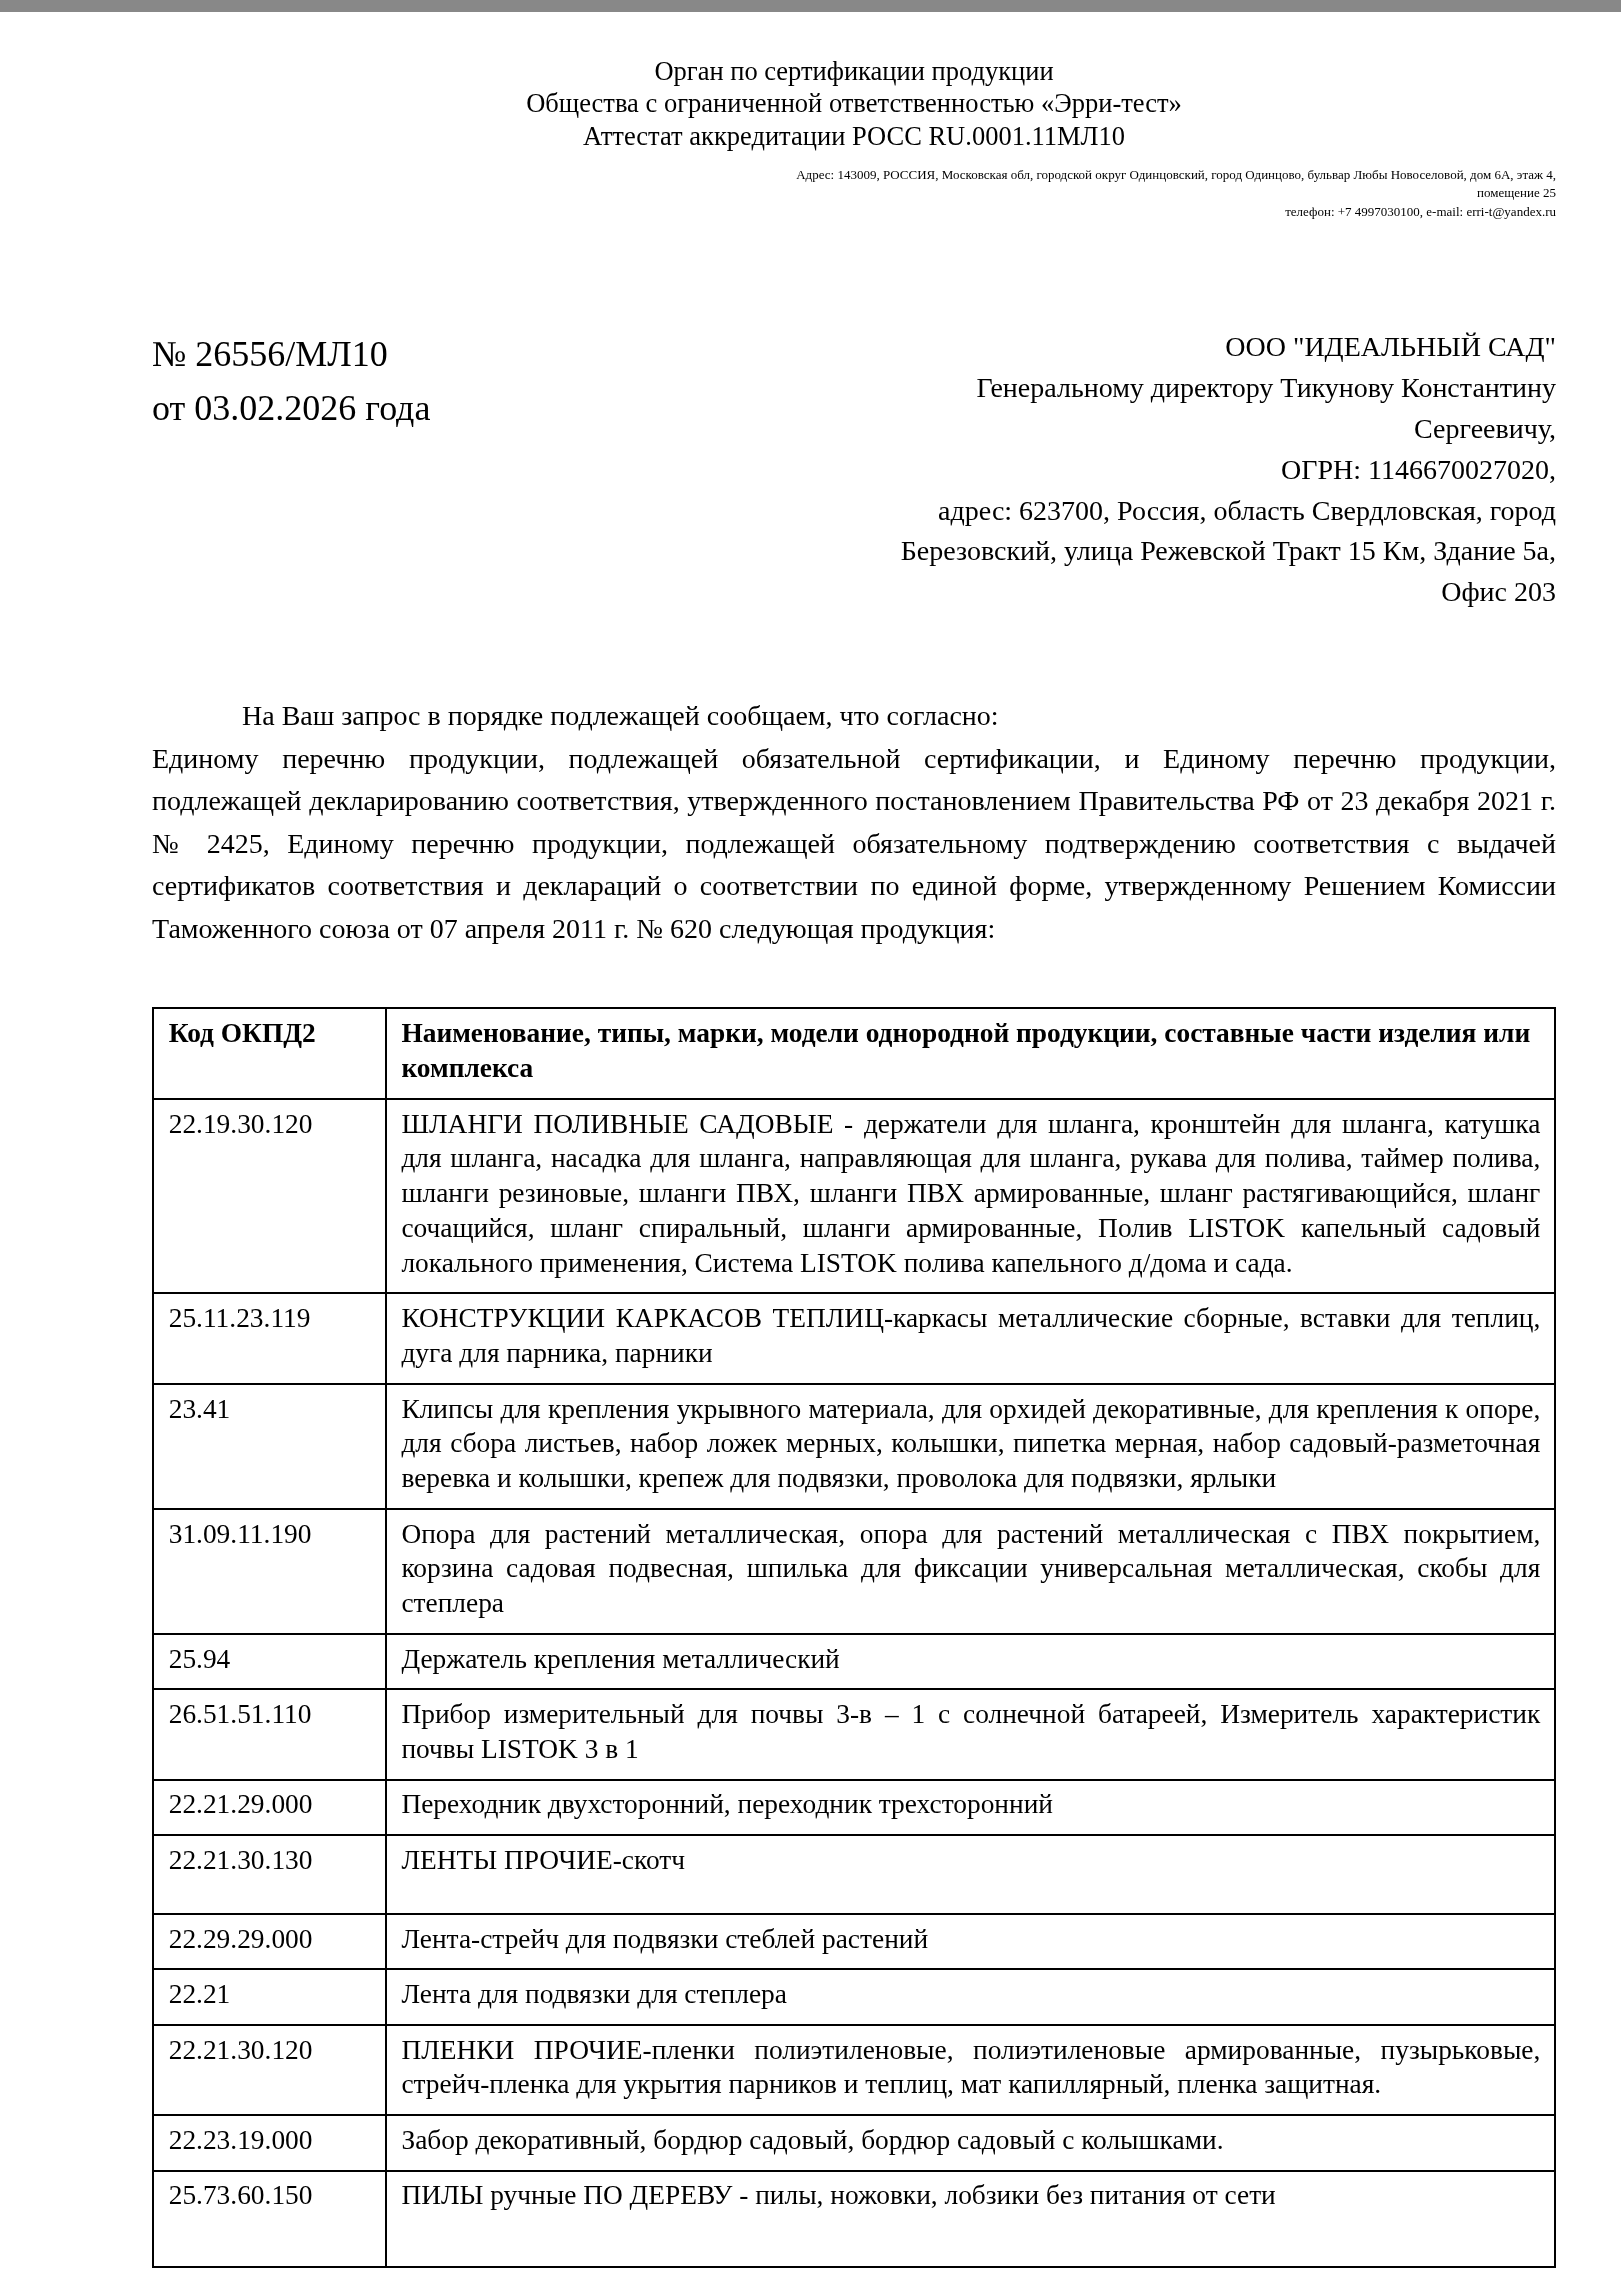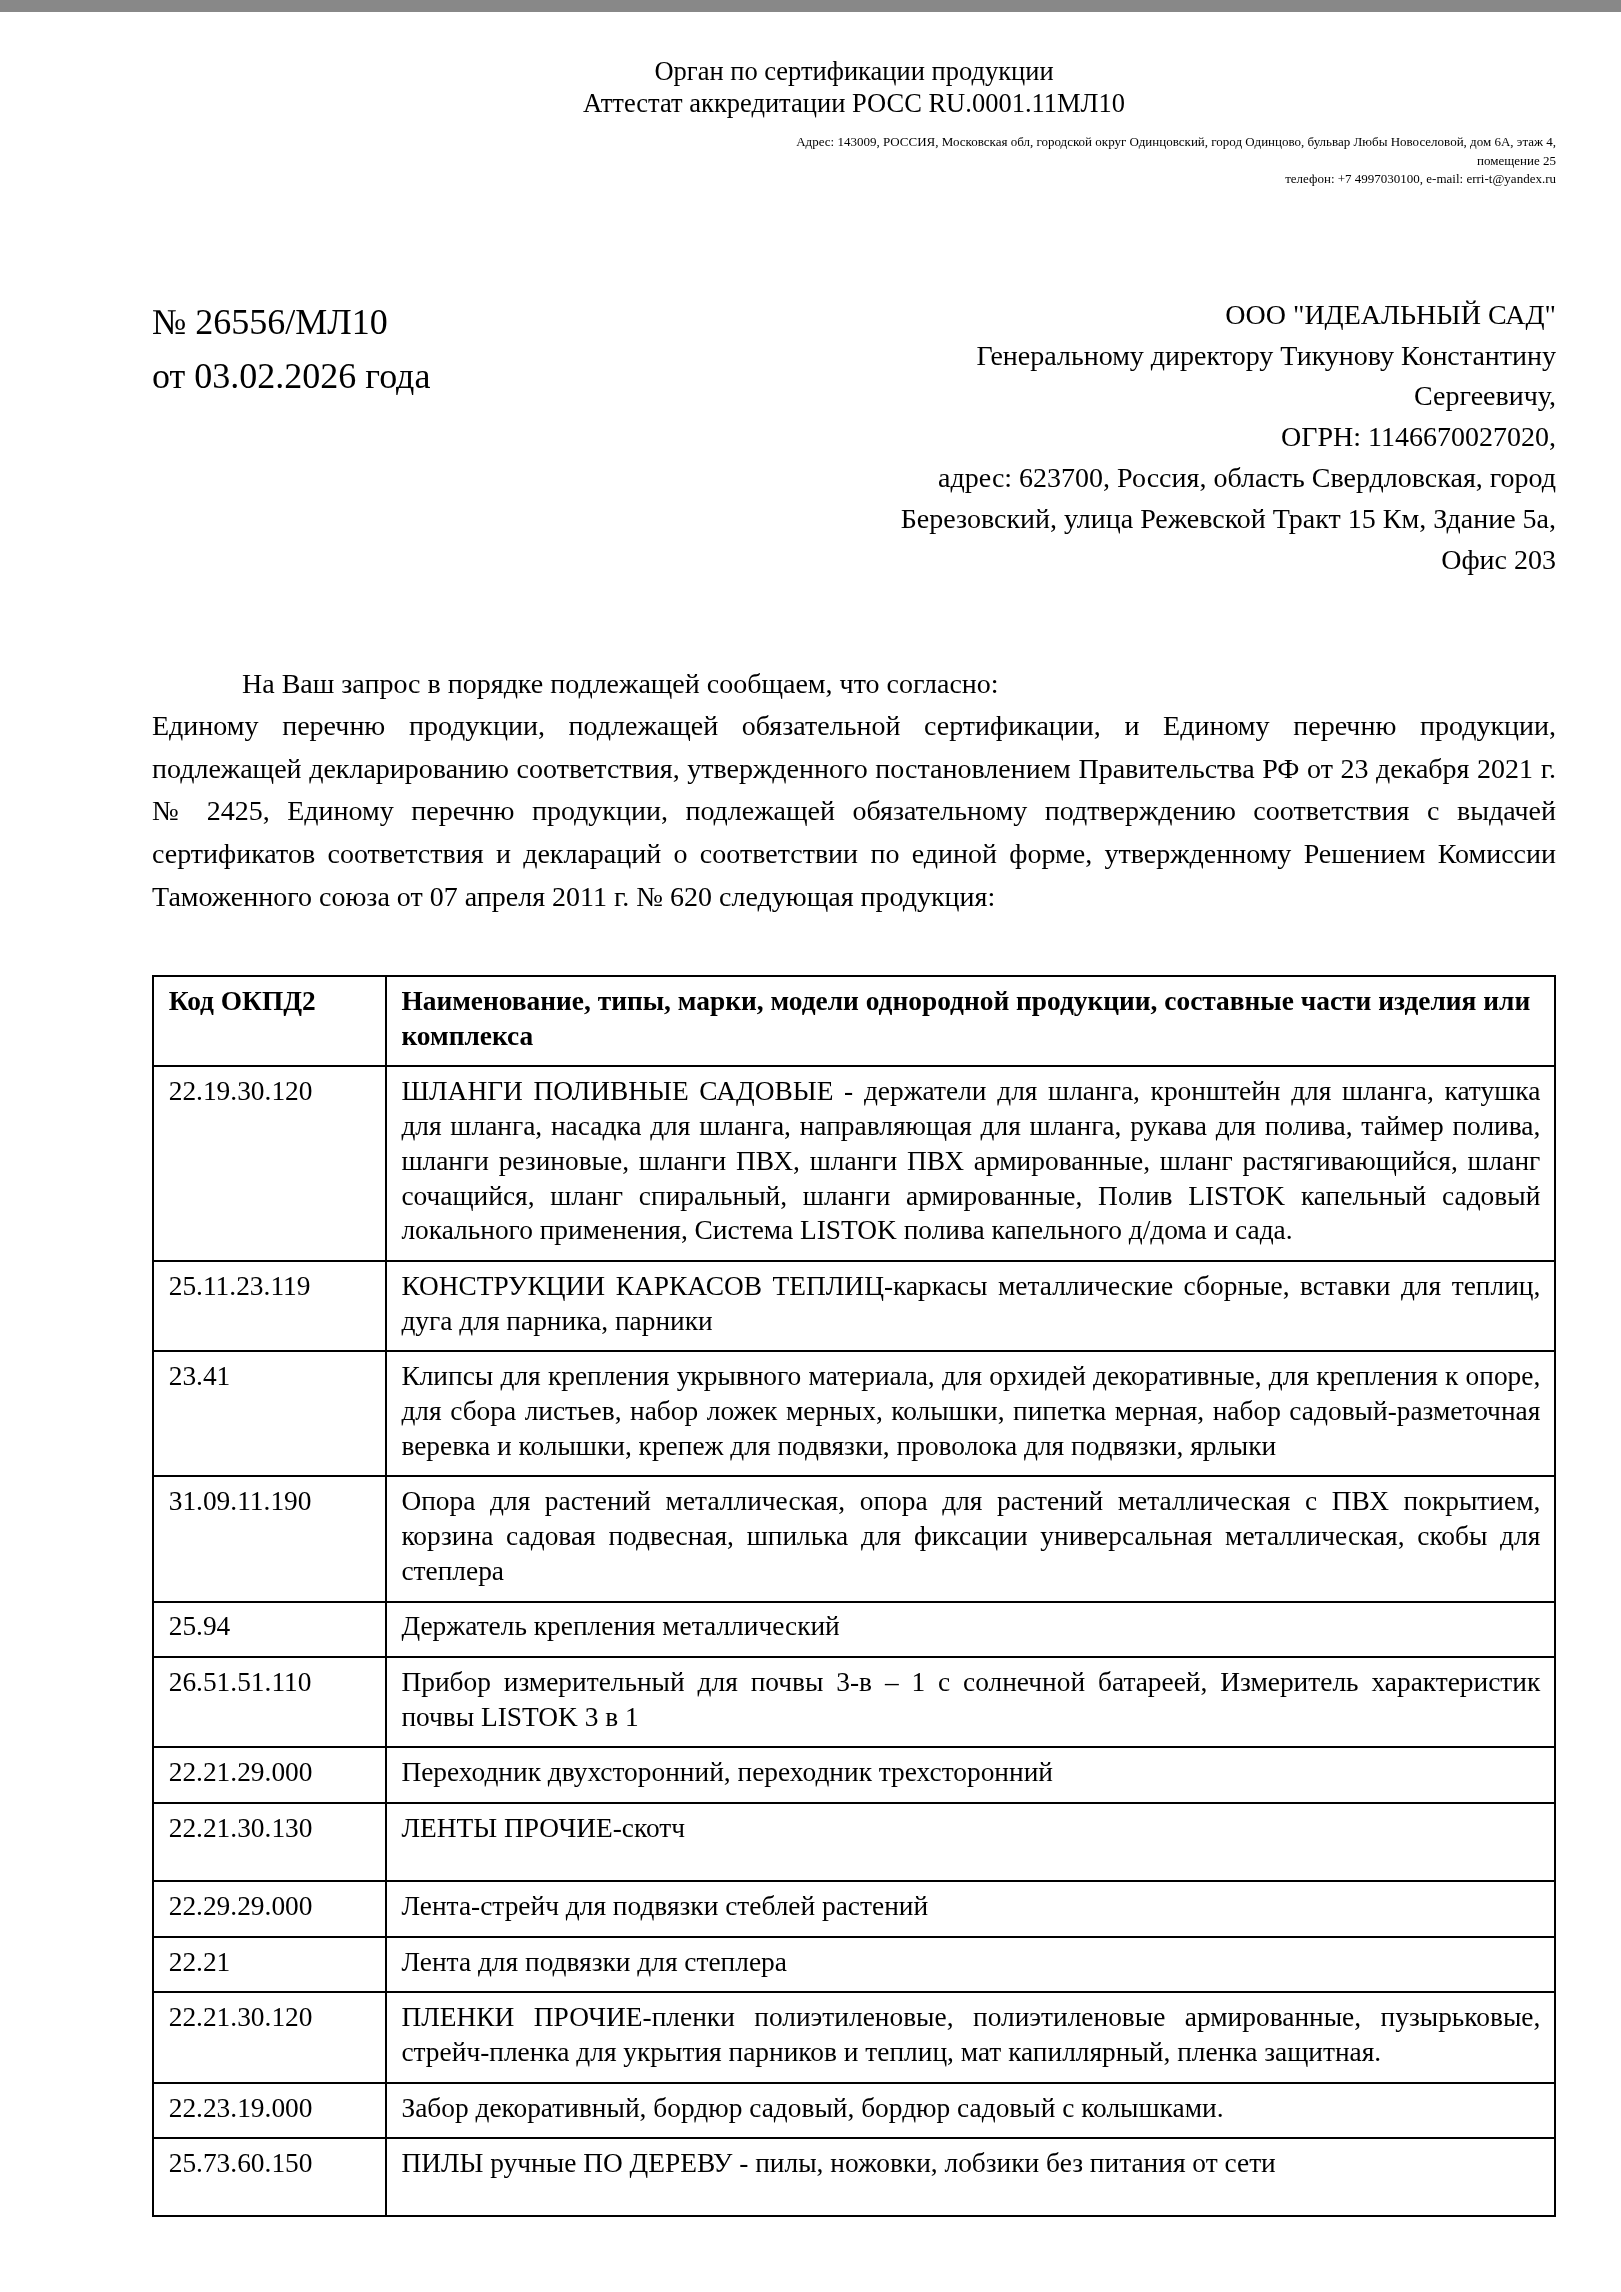--- a/index.html
+++ b/index.html
@@ -78,29 +78,30 @@
     vertical-align: top;
     padding: 6.9px 13.7px 11.8px 14.7px;
   }
   .products-table th { font-weight: bold; text-align: left; }
   .col-code { width: 16.6%; }
   .cell-name { text-align: justify; }
   thead th { padding-bottom: 23.5px; }
   
   tbody tr:nth-child(8)  td { padding-bottom: 35px; }
   tbody tr:nth-child(12) td { }
-  tbody tr:nth-child(13) td { padding-bottom: 34px; }
+  tbody tr:nth-child(13) td { padding-bottom: 53px; }
 </style>
 </head>
 <body>
 
 <div class="page">
 
   <div class="letterhead">
     <div class="lh-line">Орган по сертификации продукции</div>
+    <div class="lh-line">Общества с ограниченной ответственностью «Эрри-тест»</div>
     <div class="lh-line">Аттестат аккредитации РОСС RU.0001.11МЛ10</div>
     <div class="lh-small">
       <div>Адрес: 143009, РОССИЯ, Московская обл, городской округ Одинцовский, город Одинцово, бульвар Любы Новоселовой, дом 6А, этаж 4,</div>
       <div>помещение 25</div>
       <div>телефон: +7 4997030100, e-mail: erri-t@yandex.ru</div>
     </div>
   </div>
 
   <div class="ref-row">
     <div class="ref-block">

